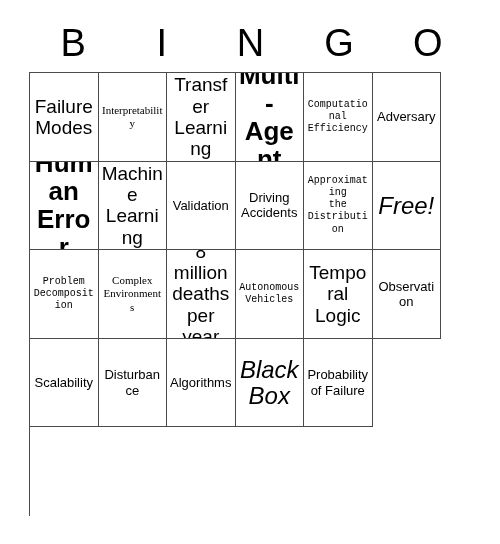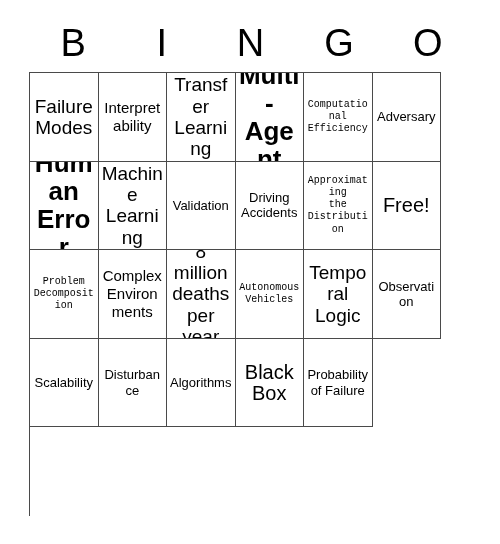--- a/index.html
+++ b/index.html
@@ -78,25 +78,25 @@
     display: block;
     width: 100%;
     line-height: 1.08;
     color: #000000;
     word-wrap: break-word;
     white-space: pre-line;
   }
 
   
   .fs-xs  { font-size: 10px;   line-height: 1.22; font-family: Liberation Mono, monospace; }
-  .fs-sm  { font-size: 15px; line-height: 1.2;  }
+  .fs-sm  { font-size: 11px; line-height: 1.2; font-family: Liberation Serif, serif;  }
   .fs-md  { font-size: 13px;   line-height: 1.18; }
   .fs-lg  { font-size: 19px;   line-height: 1.12; }
   .fs-xxl { font-size: 26px;   line-height: 1.08; font-weight: bold; }
-  .fs-free{ font-size: 20px;   line-height: 1.05; }
+  .fs-free{ font-size: 24px;   line-height: 1.05; font-style: italic; }
 </style>
 </head>
 <body>
 
 <div id="bingo-card">
 
   <div id="header-row">
       <div class="header-letter">B</div>
       <div class="header-letter">I</div>
       <div class="header-letter">N</div>

